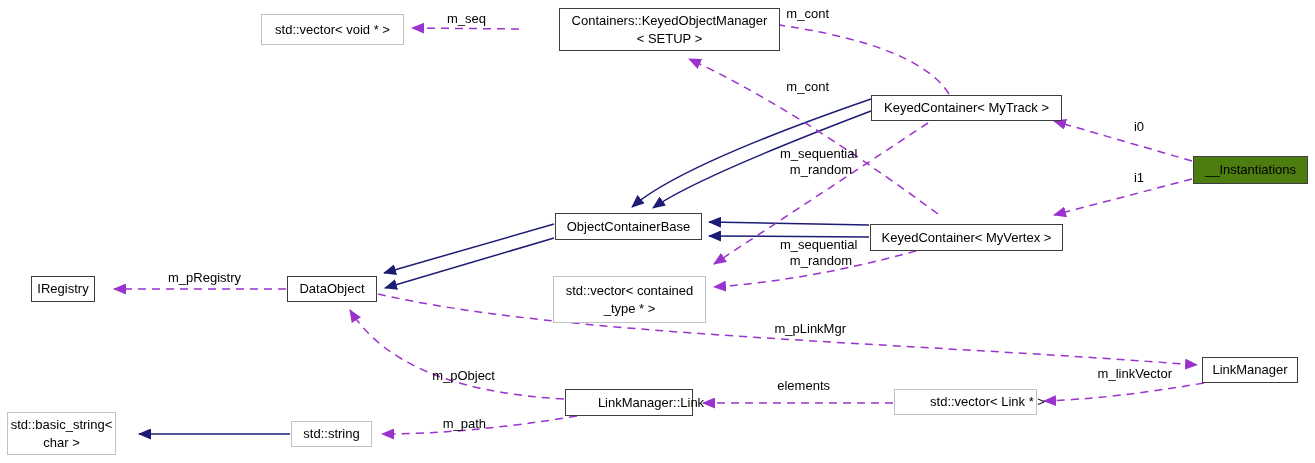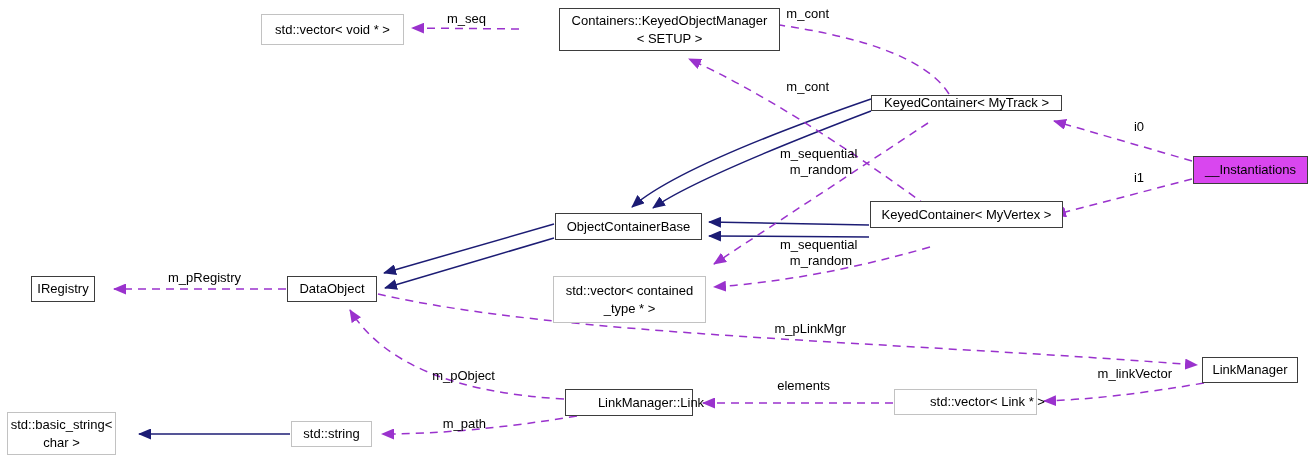--- a/index.html
+++ b/index.html
@@ -18,21 +18,21 @@
     background:#ffffff;
     display:flex;flex-direction:column;
     align-items:center;justify-content:center;
     text-align:center;
     line-height:1.35;
     white-space:nowrap;
     box-sizing:border-box;
   }
   .node.cls{border:1.5px solid #3d3d3d;}
   .node.ext{border:1px solid #c2c2c2;}
-  .node.current{background:#d946ef;border:1.5px solid #3d3d3d;}
+  .node.current{background:#4d7c0f;border:1.5px solid #3d3d3d;}
   .edge-label{
     position:absolute;
     white-space:nowrap;
     text-align:right;
     line-height:16px;
   }
   .edge-label div{white-space:nowrap;margin-left:20px;}
 </style>
 </head>
 <body>
@@ -74,33 +74,33 @@
 
   <div class="node ext" style="left:261px;top:14px;width:143px;height:31px;">
     <span>std::vector&lt; void * &gt;</span>
   </div>
 
   <div class="node cls" style="left:520px;top:8px;width:221px;height:43px;margin-left:39px;">
     <span>Containers::KeyedObjectManager</span>
     <span>&lt; SETUP &gt;</span>
   </div>
 
-  <div class="node cls" style="left:871px;top:95px;width:191px;height:16px;">
+  <div class="node cls" style="left:871px;top:95px;width:191px;height:26px;">
     <span>KeyedContainer&lt; MyTrack &gt;</span>
   </div>
 
   <div class="node current" style="left:1193px;top:156px;width:115px;height:28px;">
     <span>__Instantiations</span>
   </div>
 
   <div class="node cls" style="left:555px;top:213px;width:147px;height:27px;">
     <span>ObjectContainerBase</span>
   </div>
 
-  <div class="node cls" style="left:870px;top:201px;width:193px;height:27px;">
+  <div class="node cls" style="left:870px;top:224px;width:193px;height:27px;">
     <span>KeyedContainer&lt; MyVertex &gt;</span>
   </div>
 
   <div class="node ext" style="left:553px;top:276px;width:153px;height:47px;">
     <span>std::vector&lt; contained</span>
     <span>_type * &gt;</span>
   </div>
 
   <div class="node cls" style="left:31px;top:276px;width:64px;height:26px;">
     <span>IRegistry</span>

